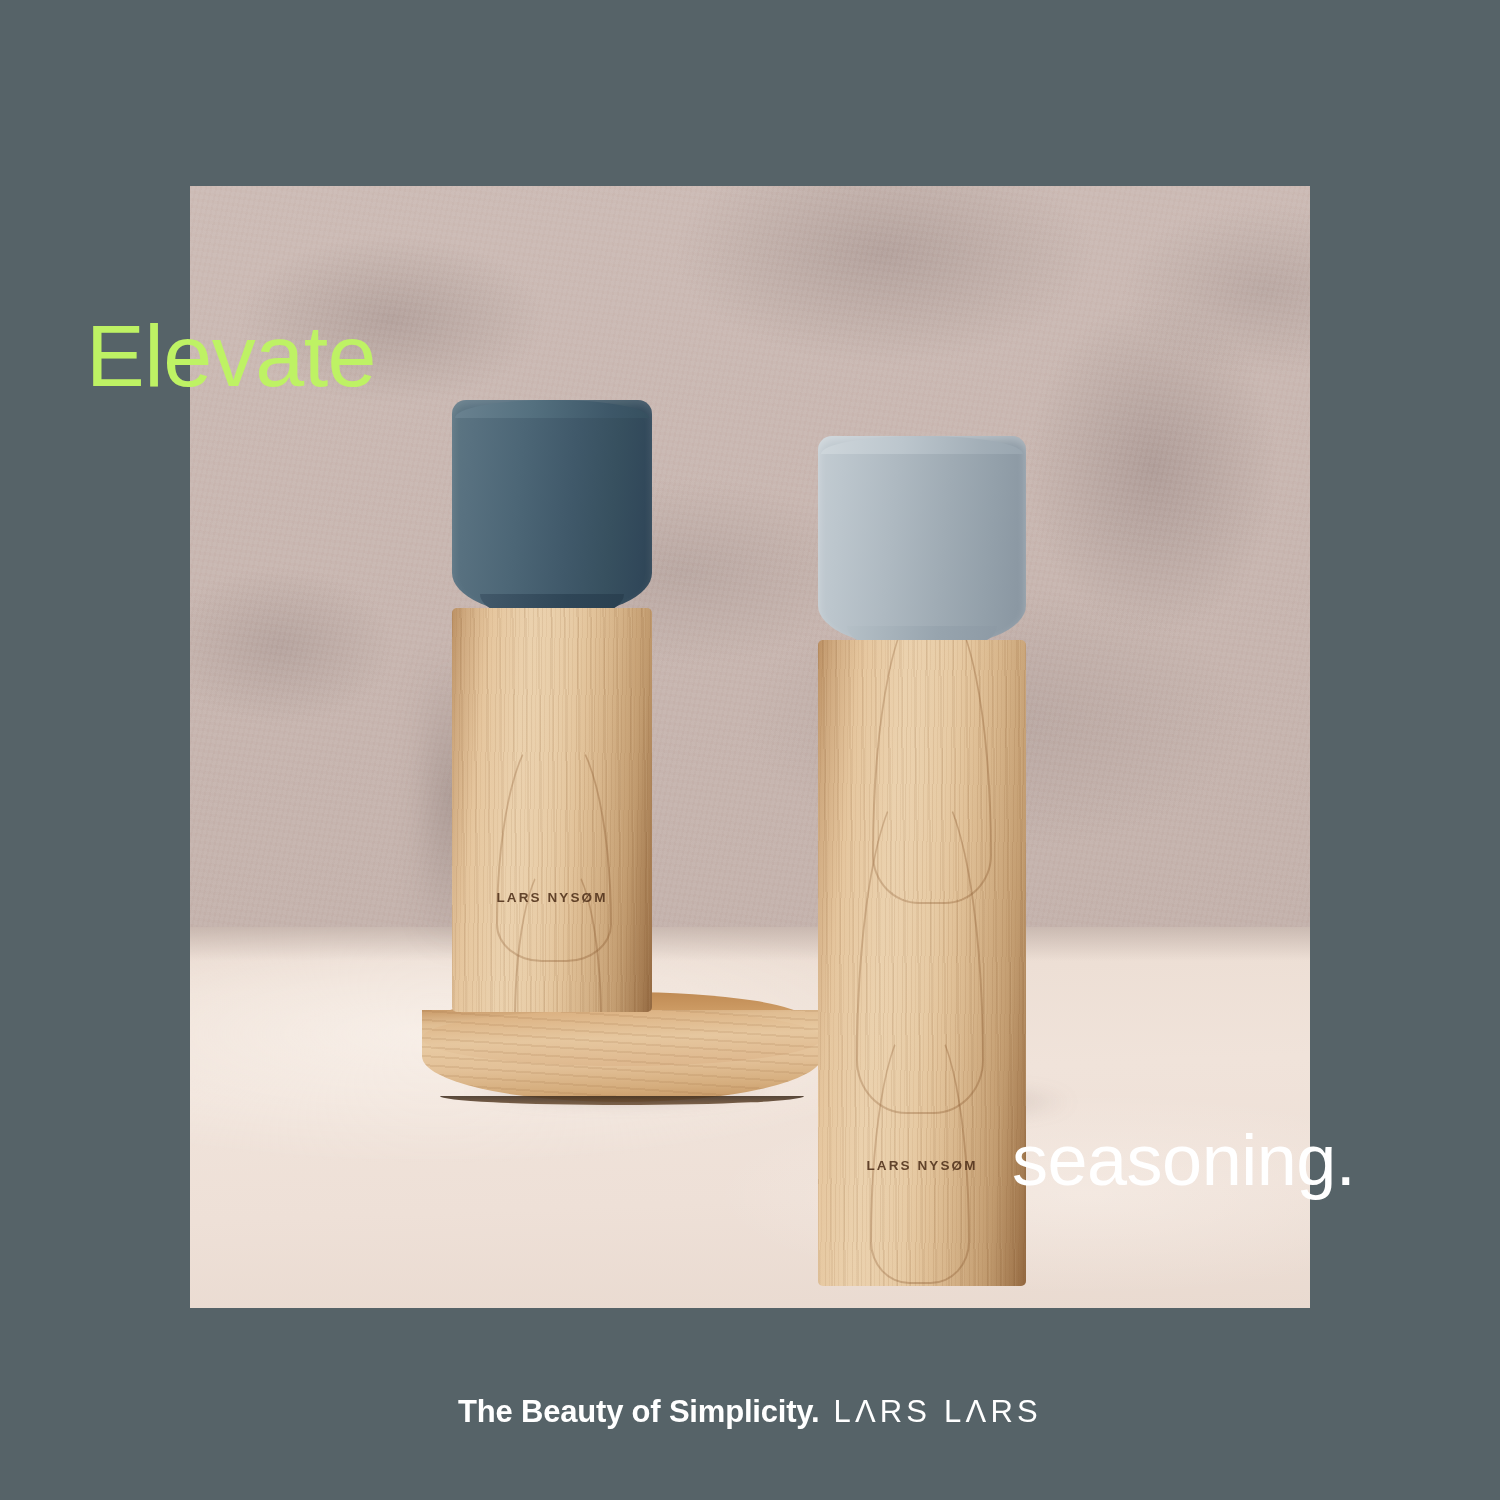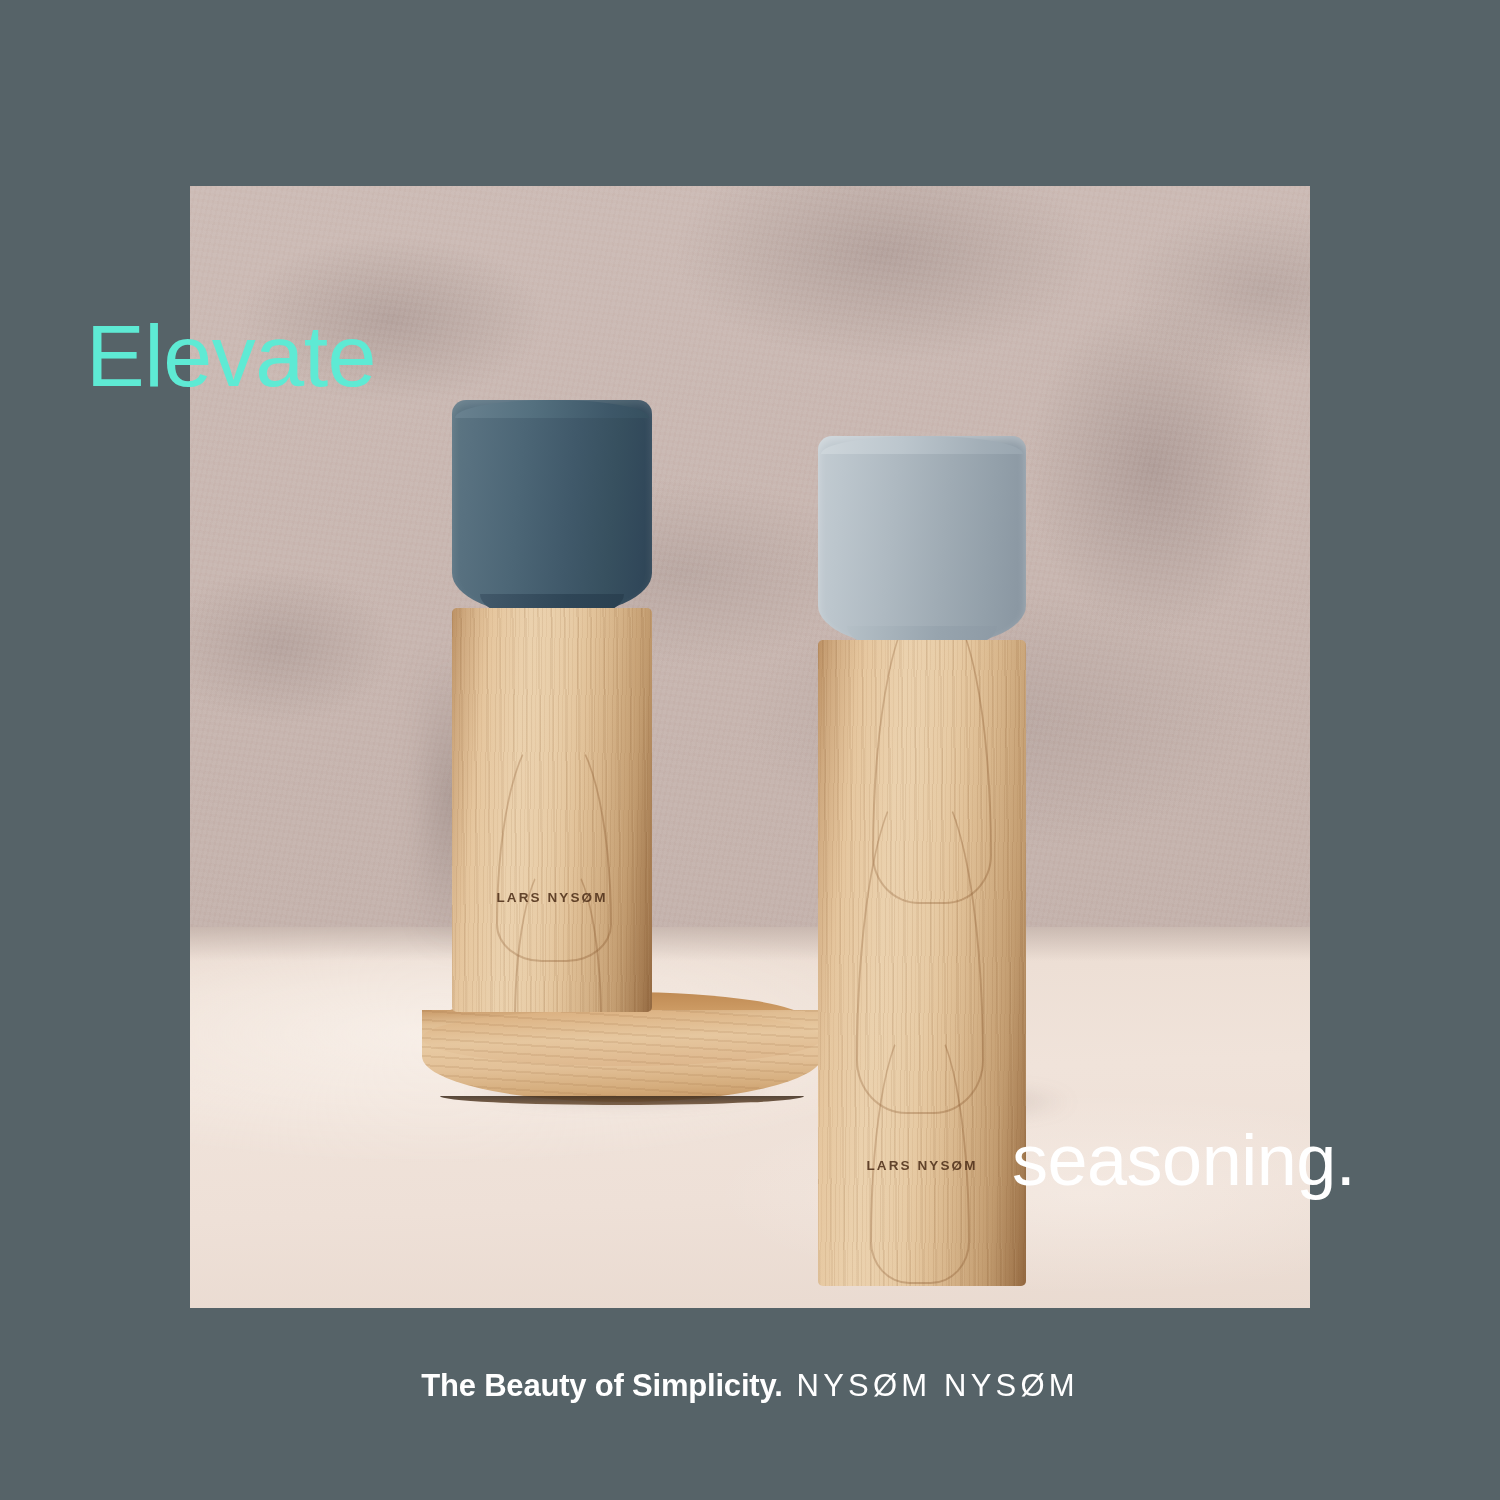--- a/index.html
+++ b/index.html
@@ -205,30 +205,30 @@
     position:absolute;left:18px;top:104px;width:364px;height:9px;
     border-radius:0 0 182px 182px / 0 0 9px 9px;
     background:linear-gradient(180deg,#3b2a1c,#6a4c30);
     opacity:.85;
   }
 
   
   #headline-elevate{
     position:absolute;left:86px;top:312px;
     font-size:88px;line-height:1;font-weight:400;
-    color:#5eead4;letter-spacing:-0.5px;white-space:nowrap;
+    color:#bef264;letter-spacing:-0.5px;white-space:nowrap;
   }
   #headline-seasoning{
     position:absolute;left:1012px;top:1124px;
     font-size:72px;line-height:1;font-weight:400;
     color:#ffffff;letter-spacing:-0.5px;white-space:nowrap;
   }
   #footer-bar{
     position:absolute;left:0;right:0;top:1368px;height:62px;
-    display:flex;align-items:flex-start;justify-content:center;gap:14px;
+    display:flex;align-items:flex-end;justify-content:center;gap:14px;
   }
   #footer-tagline{
     color:#ffffff;font-size:31px;font-weight:700;letter-spacing:-.2px;
   }
   #footer-logo{
     color:#ffffff;font-size:31px;font-weight:300;letter-spacing:4.2px;
   }
 </style>
 </head>
 <body>
@@ -290,16 +290,16 @@
       </div>
     </div>
 
   </div>
 
   <div id="headline-elevate">Elevate</div>
   <div id="headline-seasoning">seasoning.</div>
 
   <div id="footer-bar">
     <span id="footer-tagline">The Beauty of Simplicity.</span>
-    <span id="footer-logo">NYSØM NYSØM</span>
+    <span id="footer-logo">LΛRS LΛRS</span>
   </div>
 
 </div>
 
 </body></html>

